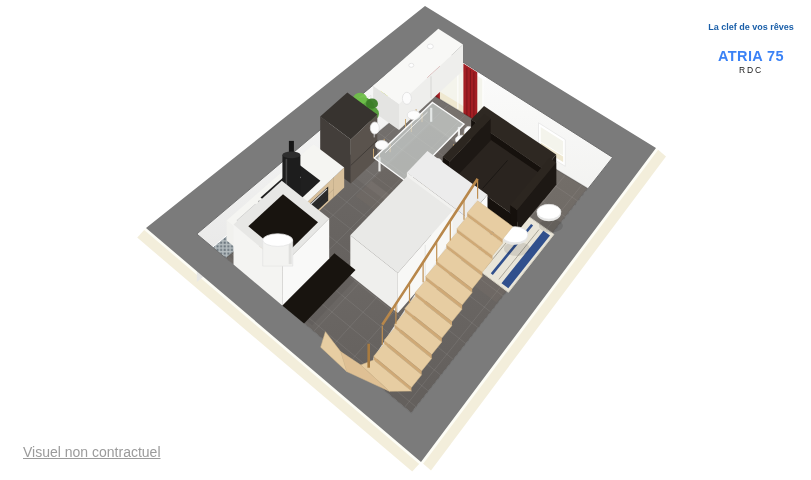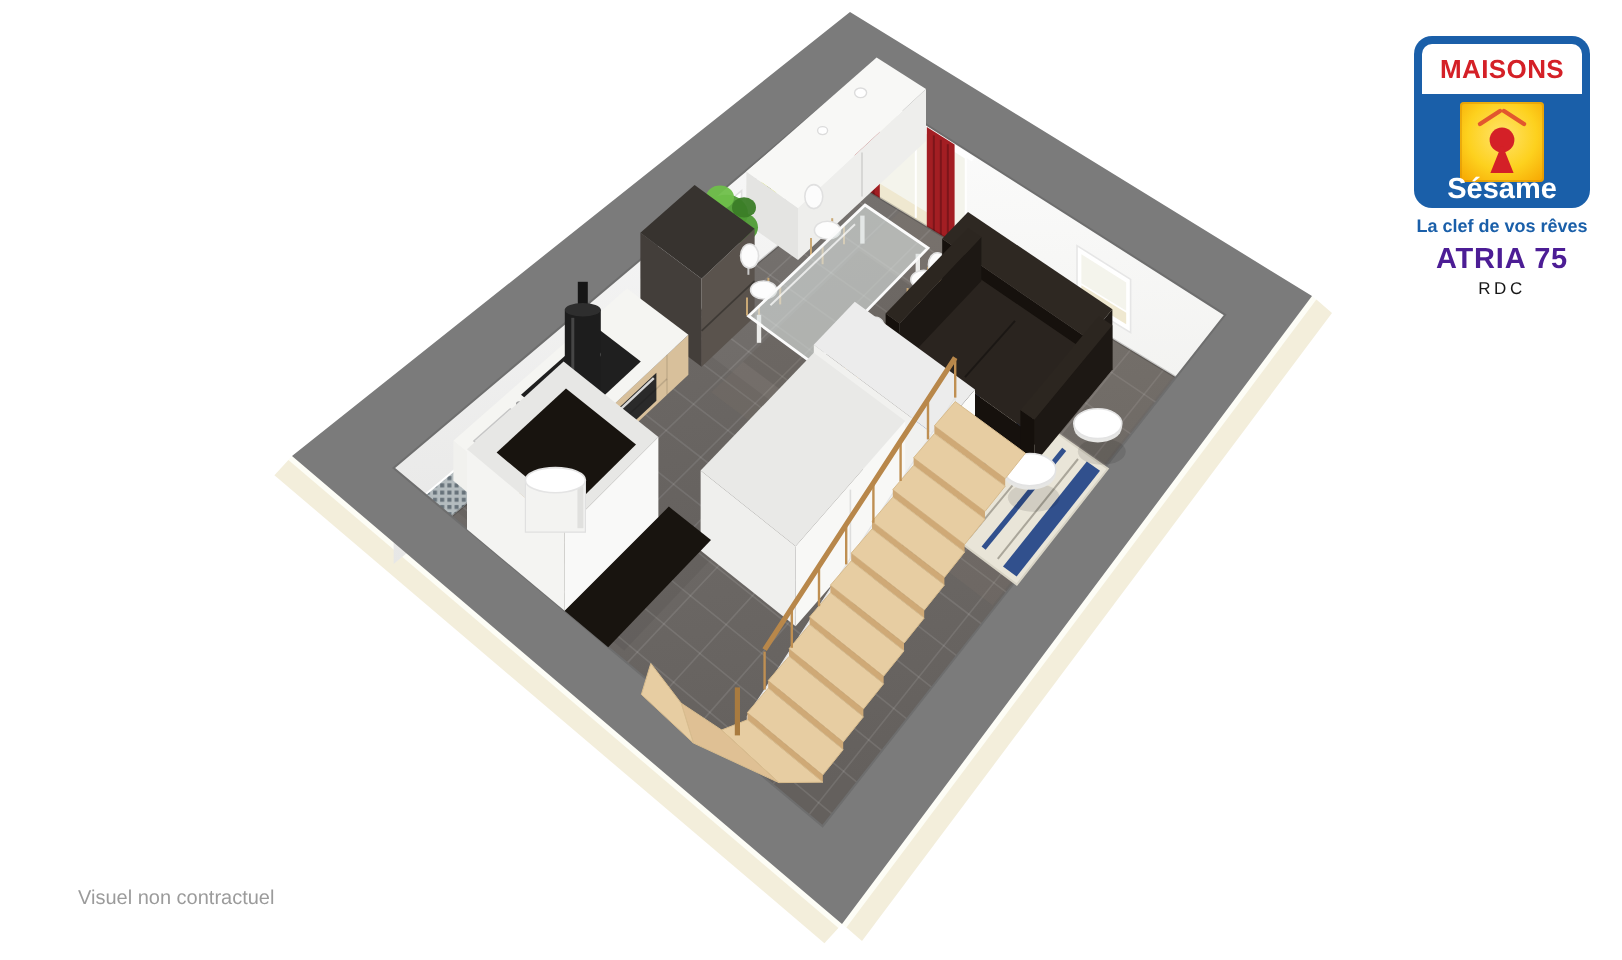--- a/index.html
+++ b/index.html
@@ -10,23 +10,23 @@
   .logo{position:relative;width:88px;height:86px;margin:0 auto;background:var(--blue,#1A5FA9);border-radius:9px;}
   .band{position:absolute;left:4px;top:4px;width:80px;height:25px;background:#fff;border-radius:5px 5px 0 0;
         display:flex;align-items:center;justify-content:center;}
   .band span{color:var(--red,#D42027);font-weight:bold;font-size:13px;letter-spacing:.2px;}
   .ysq{position:absolute;left:23px;top:33px;width:42px;height:40px;border-radius:2px;
        background:radial-gradient(circle at 50% 42%, var(--yellow1,#FFE36B) 0%, #fdd11e 55%, var(--yellow2,#F6A400) 100%);
        box-shadow:inset 0 0 0 1px rgba(214,140,0,.45);}
   .ysq svg{position:absolute;left:0;top:0;}
   .sesame{position:absolute;left:0;right:0;bottom:1px;color:#fff;font-weight:bold;font-size:14.5px;}
   .tagline{margin-top:4px;color:var(--blue,#1A5FA9);font-size:9px;font-weight:bold;}
-  .model{margin-top:4px;color:#4c1d95;font-size:14.5px;font-weight:bold;letter-spacing:.4px;}
+  .model{margin-top:16px;color:#3b82f6;font-size:14.5px;font-weight:bold;letter-spacing:.4px;}
   .level{margin-top:1px;color:#161616;font-size:8.5px;font-weight:normal;letter-spacing:1.8px;}
-  .disclaimer{position:absolute;left:39px;top:444px;color:#9b9b9b;font-size:10px;}
+  .disclaimer{position:absolute;left:23px;top:444px;color:#9b9b9b;font-size:14px;text-decoration:underline;}
 </style>
 </head>
 <body>
 
 <svg id="plan" width="811" height="480" viewBox="0 0 811 480">
   <defs>
     <linearGradient id="gTL" x1="0" y1="0" x2="0" y2="1">
       <stop offset="0" stop-color="#fafafa"></stop>
         <stop offset="1" stop-color="#e7e7e6"></stop>
     </linearGradient>
@@ -314,32 +314,18 @@
       <line x1="423.1" y1="282.2" x2="423.1" y2="263.2" stroke="#bf8f52" stroke-width="1.2"></line>
       <line x1="409.5" y1="303.1" x2="409.5" y2="284.1" stroke="#bf8f52" stroke-width="1.2"></line>
       <line x1="395.9" y1="323.9" x2="395.9" y2="304.9" stroke="#bf8f52" stroke-width="1.2"></line>
       <line x1="382.3" y1="344.8" x2="382.3" y2="325.8" stroke="#bf8f52" stroke-width="1.2"></line>
       <polyline points="477.6,178.8 464.0,199.7 450.3,220.5 436.7,241.4 423.1,262.2 409.5,283.1 395.9,303.9 382.3,324.8" fill="none" stroke="#b8874a" stroke-width="2.6"></polyline>
       <line x1="368.7" y1="367.7" x2="368.7" y2="343.7" stroke="#a97b3f" stroke-width="2.6"></line>
     </g>
   </svg>
 
 <div class="brandcol">
-  <div class="logo">
-    <div class="band">
-      <span>MAISONS</span>
-    </div>
-    <div class="ysq">
-      <svg width="42" height="40" viewBox="0 0 42 40">
-        <path d="M10 11 L20 4.5" stroke="#e2572e" stroke-width="2.2" fill="none" stroke-linecap="round"></path>
-        <path d="M22 4.5 L32 11" stroke="#e2572e" stroke-width="2.2" fill="none" stroke-linecap="round"></path>
-        <circle cx="21" cy="19" r="6.2" fill="#D42027"></circle>
-        <path d="M21 21 L15.2 35.5 L26.8 35.5 Z" fill="#D42027"></path>
-      </svg>
-    </div>
-    <div class="sesame">Sésame</div>
-  </div>
   <div class="tagline">La clef de vos rêves</div>
   <div class="model">ATRIA 75</div>
   <div class="level">RDC</div>
 </div>
 
 <div class="disclaimer">Visuel non contractuel</div>
 
 </body></html>

